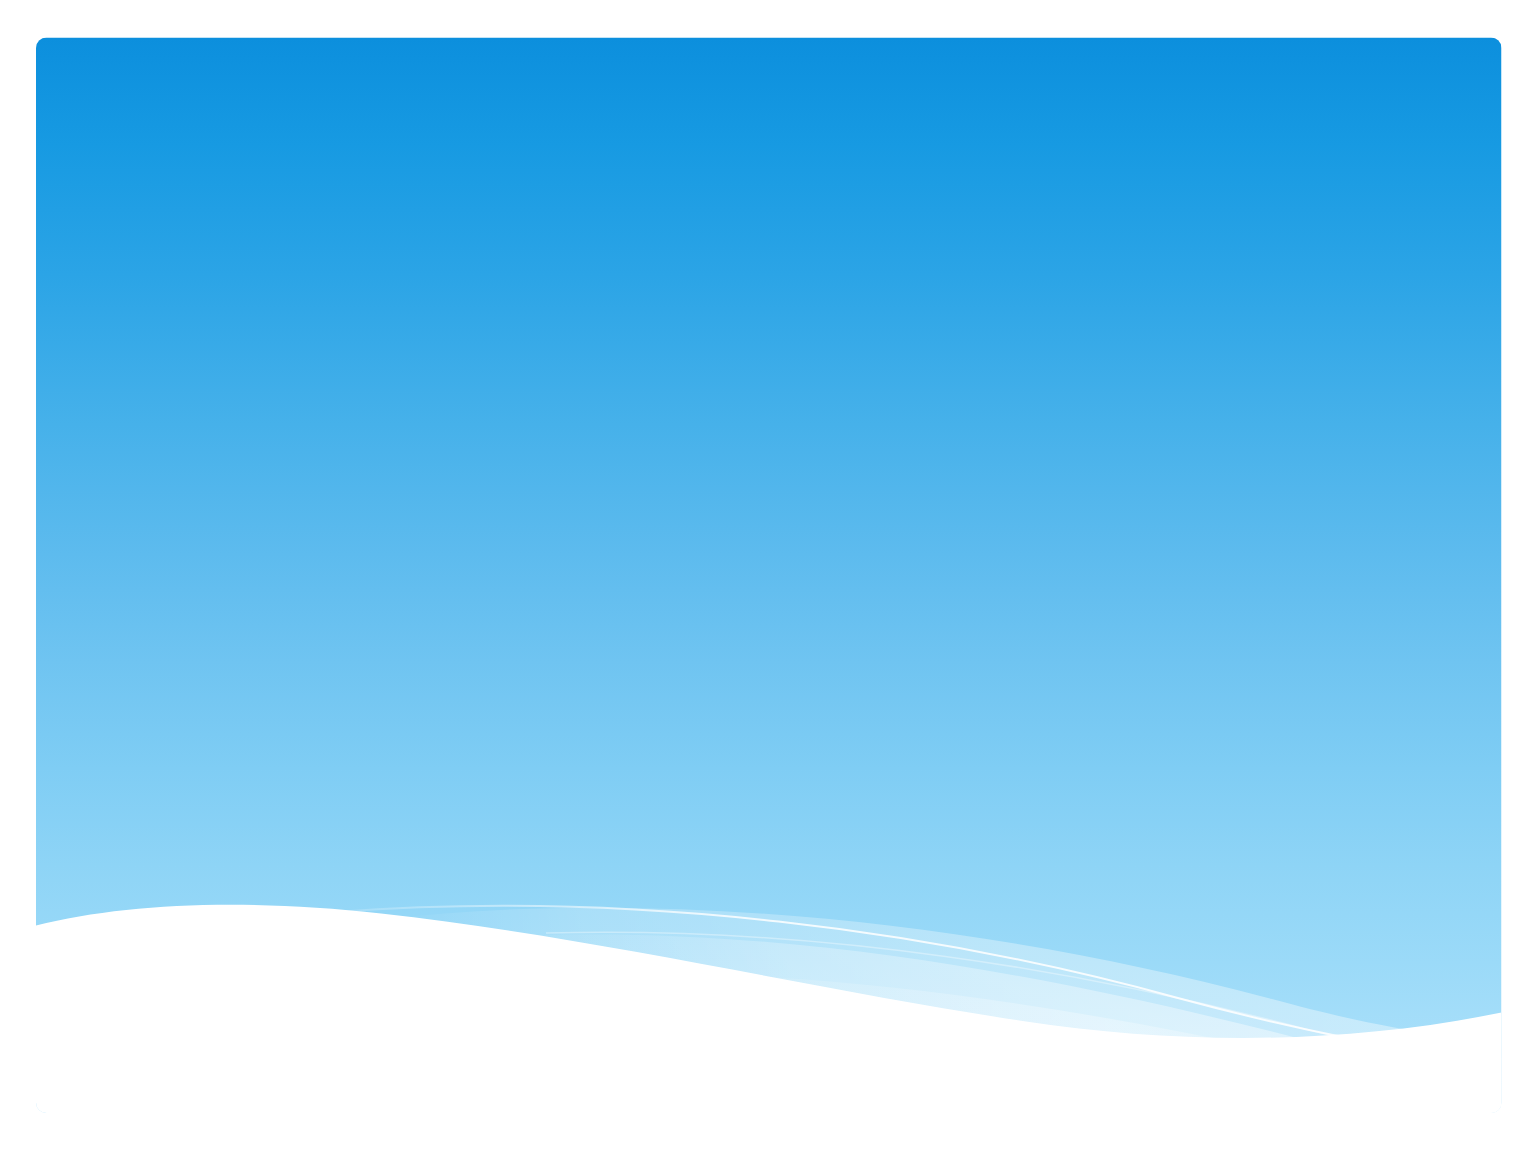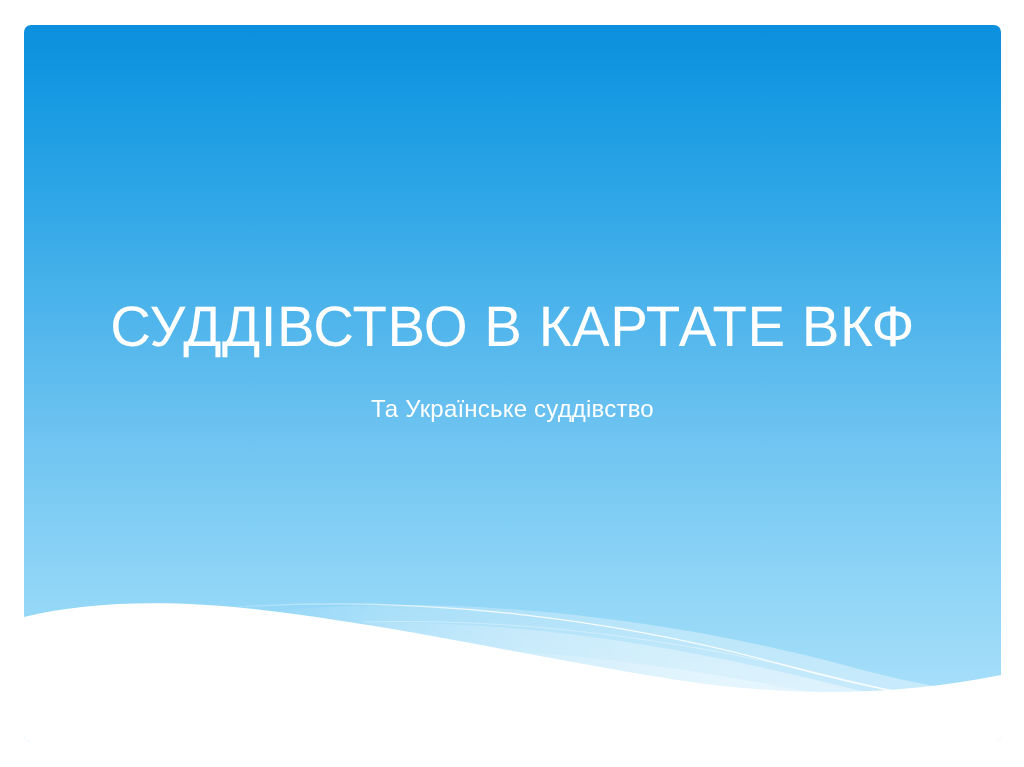--- a/index.html
+++ b/index.html
@@ -141,19 +141,15 @@
       <path d="M 200,583 C 400,568 600,596 760,640 C 860,667 930,678 977,681" fill="none" stroke="url(#lineGrad)" stroke-width="1.3"></path>
 
       <path d="M 60,618 C 250,630 430,648 600,668 C 760,686 880,692 977,688" fill="none" stroke="url(#lineGrad2)" stroke-width="1.3"></path>
 
       <path d="M 340,597 C 520,592 700,622 850,662 C 905,676 945,682 977,684" fill="none" stroke="#ffffff" stroke-opacity="0.35" stroke-width="1"></path>
 
       <path d="M 0,592 C 60,577 140,574 230,584 C 380,601 520,635 660,656 C 760,671 870,672 977,650 L 977,717 L 0,717 Z" fill="#ffffff"></path>
 
     </svg>
 
-    <div id="title-block">
-      <h1 id="slide-title">СУДДІВСТВО В КАРТАТЕ ВКФ</h1>
-      <p id="slide-subtitle">Та Українське суддівство</p>
-    </div>
 
   </div>
 </div>
 
 </body></html>

